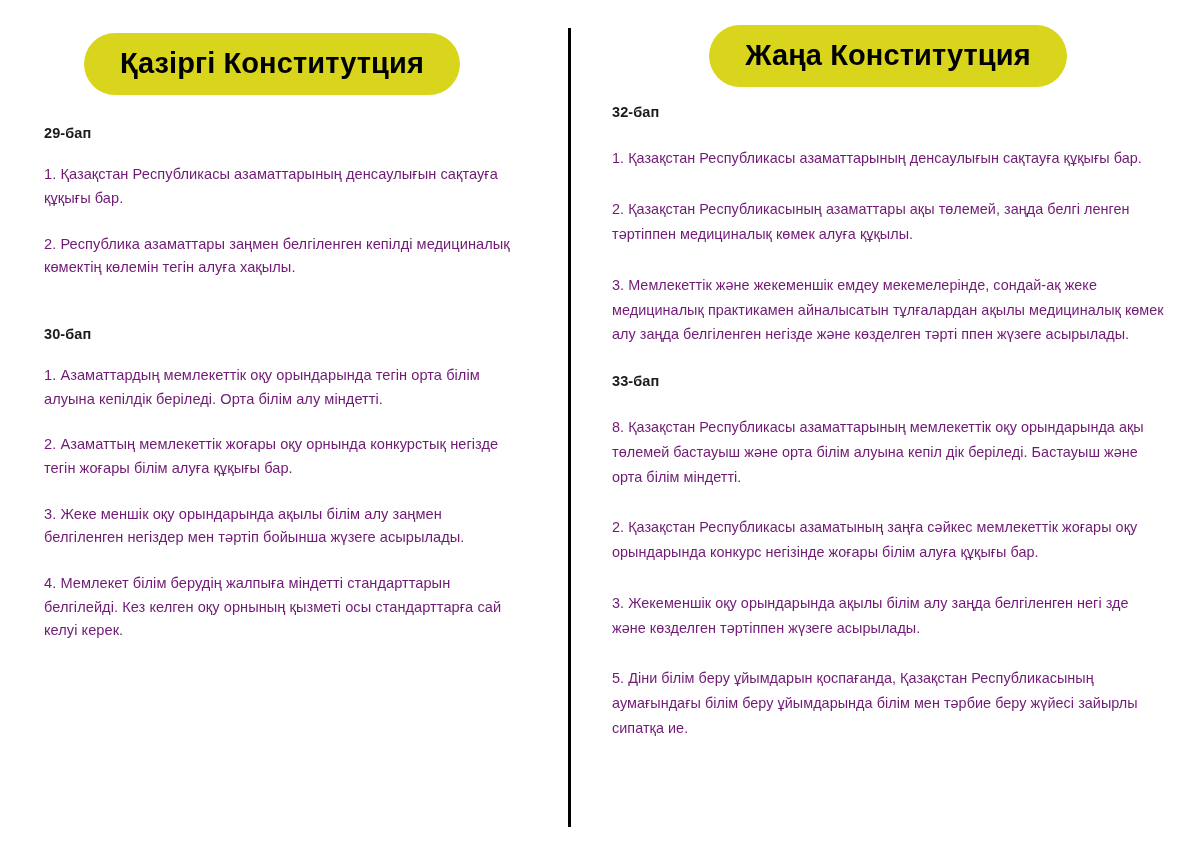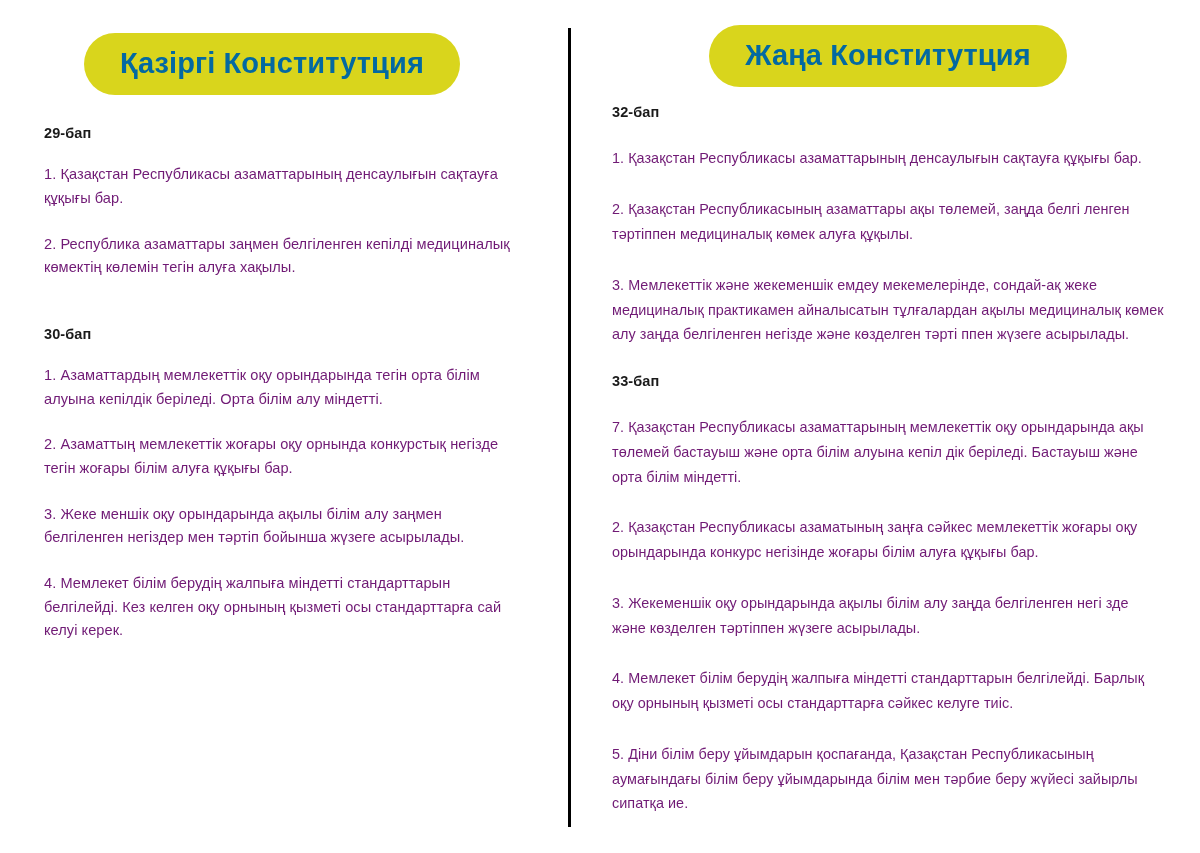--- a/index.html
+++ b/index.html
@@ -72,21 +72,21 @@
     padding-right: 20px;
   }
 
   .badge {
     background: #d9d51c;
     border-radius: 32px;
     padding: 14px 36px 16px 36px;
     font-size: 29px;
     font-weight: bold;
     line-height: 1.12;
-    color: #0369a1;
+    color: #000000;
     letter-spacing: 0.1px;
     white-space: nowrap;
     text-align: center;
   }
 
   .body-block {
     margin-top: 0;
   }
 
   .column-left .body-block {
@@ -177,24 +177,23 @@
 
         <div class="article">
           <div class="article-heading">32-бап</div>
           <p class="clause">1. Қазақстан Республикасы азаматтарының денсаулығын сақтауға құқығы бар.</p>
           <p class="clause">2. Қазақстан Республикасының азаматтары ақы төлемей, заңда белгі ленген тәртіппен медициналық көмек алуға құқылы.</p>
           <p class="clause">3. Мемлекеттік және жекеменшік емдеу мекемелерінде, сондай-ақ жеке медициналық практикамен айналысатын тұлғалардан ақылы медициналық көмек алу заңда белгіленген негізде және көзделген тәрті ппен жүзеге асырылады.</p>
         </div>
 
         <div class="article">
           <div class="article-heading subsequent">33-бап</div>
-          <p class="clause">7. Қазақстан Республикасы азаматтарының мемлекеттік оқу орындарында ақы төлемей бастауыш және орта білім алуына кепіл дік беріледі. Бастауыш және орта білім міндетті.</p>
+          <p class="clause">8. Қазақстан Республикасы азаматтарының мемлекеттік оқу орындарында ақы төлемей бастауыш және орта білім алуына кепіл дік беріледі. Бастауыш және орта білім міндетті.</p>
           <p class="clause">2. Қазақстан Республикасы азаматының заңға сәйкес мемлекеттік жоғары оқу орындарында конкурс негізінде жоғары білім алуға құқығы бар.</p>
           <p class="clause">3. Жекеменшік оқу орындарында ақылы білім алу заңда белгіленген негі зде және көзделген тәртіппен жүзеге асырылады.</p>
-          <p class="clause">4. Мемлекет білім берудің жалпыға міндетті стандарттарын белгілейді. Барлық оқу орнының қызметі осы стандарттарға сәйкес келуге тиіс.</p>
           <p class="clause">5. Діни білім беру ұйымдарын қоспағанда, Қазақстан Республикасының аумағындағы білім беру ұйымдарында білім мен тәрбие беру жүйесі зайырлы сипатқа ие.</p>
         </div>
 
       </div>
     </div>
 
   </div>
 </div>
 
 </body></html>

